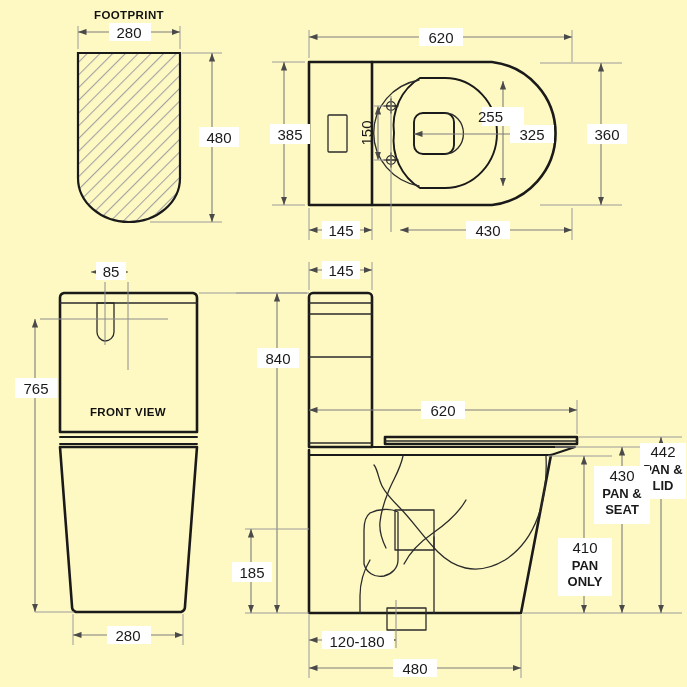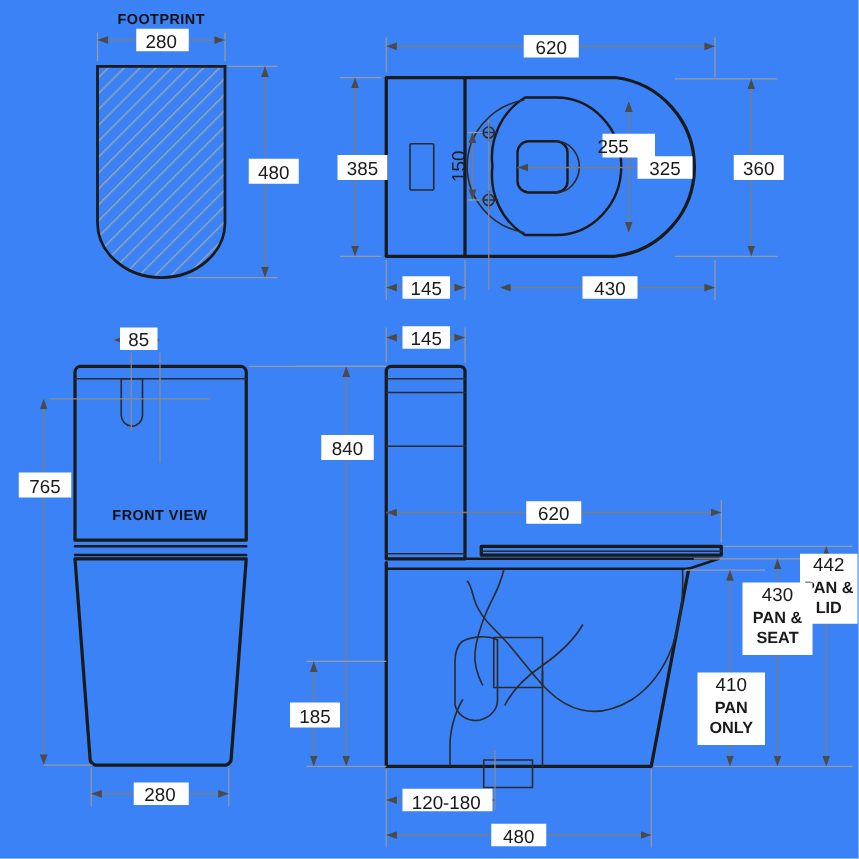--- a/index.html
+++ b/index.html
@@ -1,17 +1,17 @@
 <!DOCTYPE html>
 <html><head>
 <meta charset="utf-8">
 <style>
   html,body{margin:0;padding:0;background:#ffffff;}
   body{width:687px;height:687px;overflow:hidden;font-family:"Liberation Sans",sans-serif;}
-  #sheet{position:relative;width:687px;height:687px;background:#3b82f6;}
+  #sheet{position:relative;width:687px;height:687px;background:#fef9c3;}
   svg{display:block;}
   .dimtxt{font-family:"Liberation Sans",sans-serif;font-size:15px;fill:#1a1a1a;}
   .dimtxt-b{font-family:"Liberation Sans",sans-serif;font-size:13px;font-weight:bold;fill:#1a1a1a;}
   .title{font-family:"Liberation Sans",sans-serif;font-size:11.5px;font-weight:bold;fill:#111;letter-spacing:.4px;}
   .obj{fill:none;stroke:#1a1a1a;stroke-width:2.6;stroke-linejoin:round;stroke-linecap:round;}
   .obj-thin{fill:none;stroke:#2b2b2b;stroke-width:1.3;stroke-linejoin:round;stroke-linecap:round;}
   .obj-mid{fill:none;stroke:#1a1a1a;stroke-width:1.9;stroke-linejoin:round;stroke-linecap:round;}
   .dimline{stroke:#7d7d7d;stroke-width:1.1;fill:none;}
   .extline{stroke:#9a9a9a;stroke-width:1;fill:none;}
   .centerline{stroke:#8c8c8c;stroke-width:1;fill:none;}

